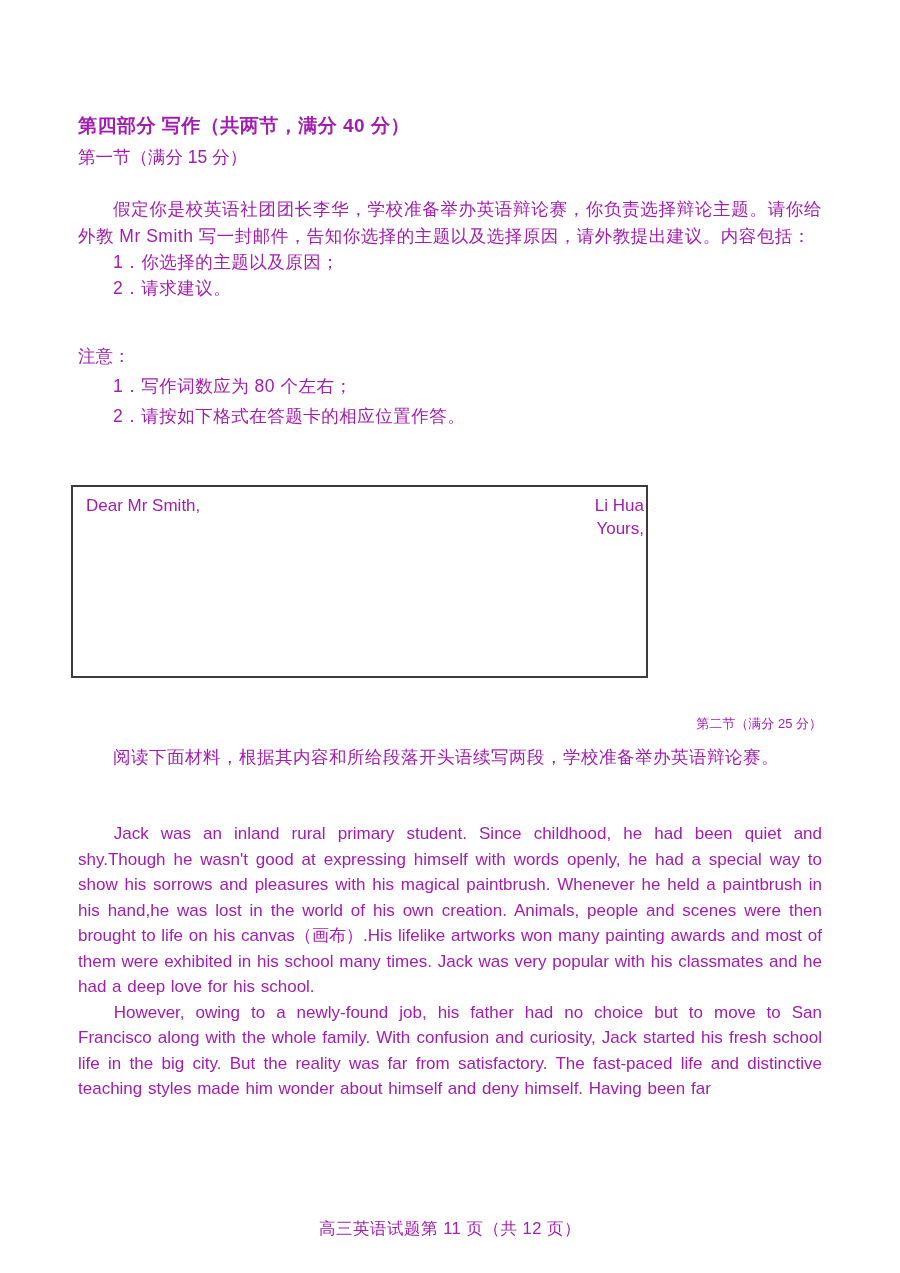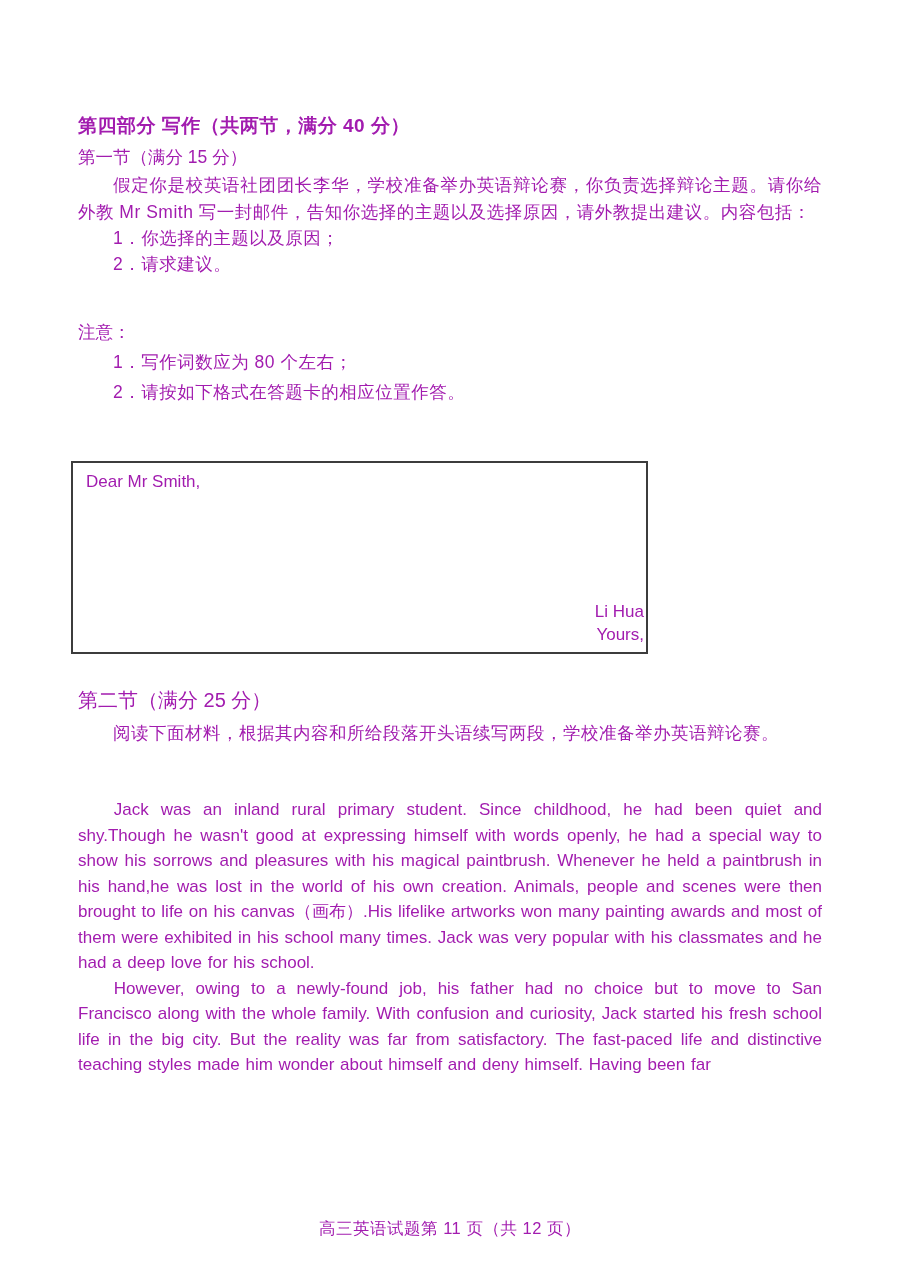--- a/index.html
+++ b/index.html
@@ -24,21 +24,21 @@
     line-height: 27px;
     font-weight: bold;
     letter-spacing: 0.5px;
   }
   .sub-heading {
     margin-top: 5px;
     font-size: 17.5px;
     line-height: 26px;
   }
   .cjk-para {
-    margin: 2px 0 0 0;
+    margin: 26px 0 0 0;
     font-size: 17.5px;
     line-height: 26.5px;
     text-align: justify;
     text-indent: 2em;
     letter-spacing: 0.5px;
   }
   .list-item {
     font-size: 17.5px;
     line-height: 26px;
     padding-left: 2em;
@@ -57,36 +57,36 @@
     letter-spacing: 0.5px;
   }
   .letter-box {
     margin-top: 56px;
     margin-left: -7px;
     width: 577px;
     height: 193px;
     border: 2px solid #3c3c3c;
     box-sizing: border-box;
     display: flex;
-    flex-direction: column;
     justify-content: space-between;
     padding: 7px 2px 6px 13px;
     font-size: 17px;
     line-height: 23px;
   }
   .letter-salutation {
     text-align: left;
   }
   .letter-closing-block {
     text-align: right;
   }
   .section2-heading {
     margin-top: 33px;
-    font-size: 20px;
+    font-size: 13px;
     line-height: 26px;
+    text-align: right;
   }
   .section2-instruction {
     margin-top: 7px;
     font-size: 17.5px;
     line-height: 26px;
     text-indent: 2em;
     letter-spacing: 0.5px;
   }
   .eng-para {
     margin: 0;

